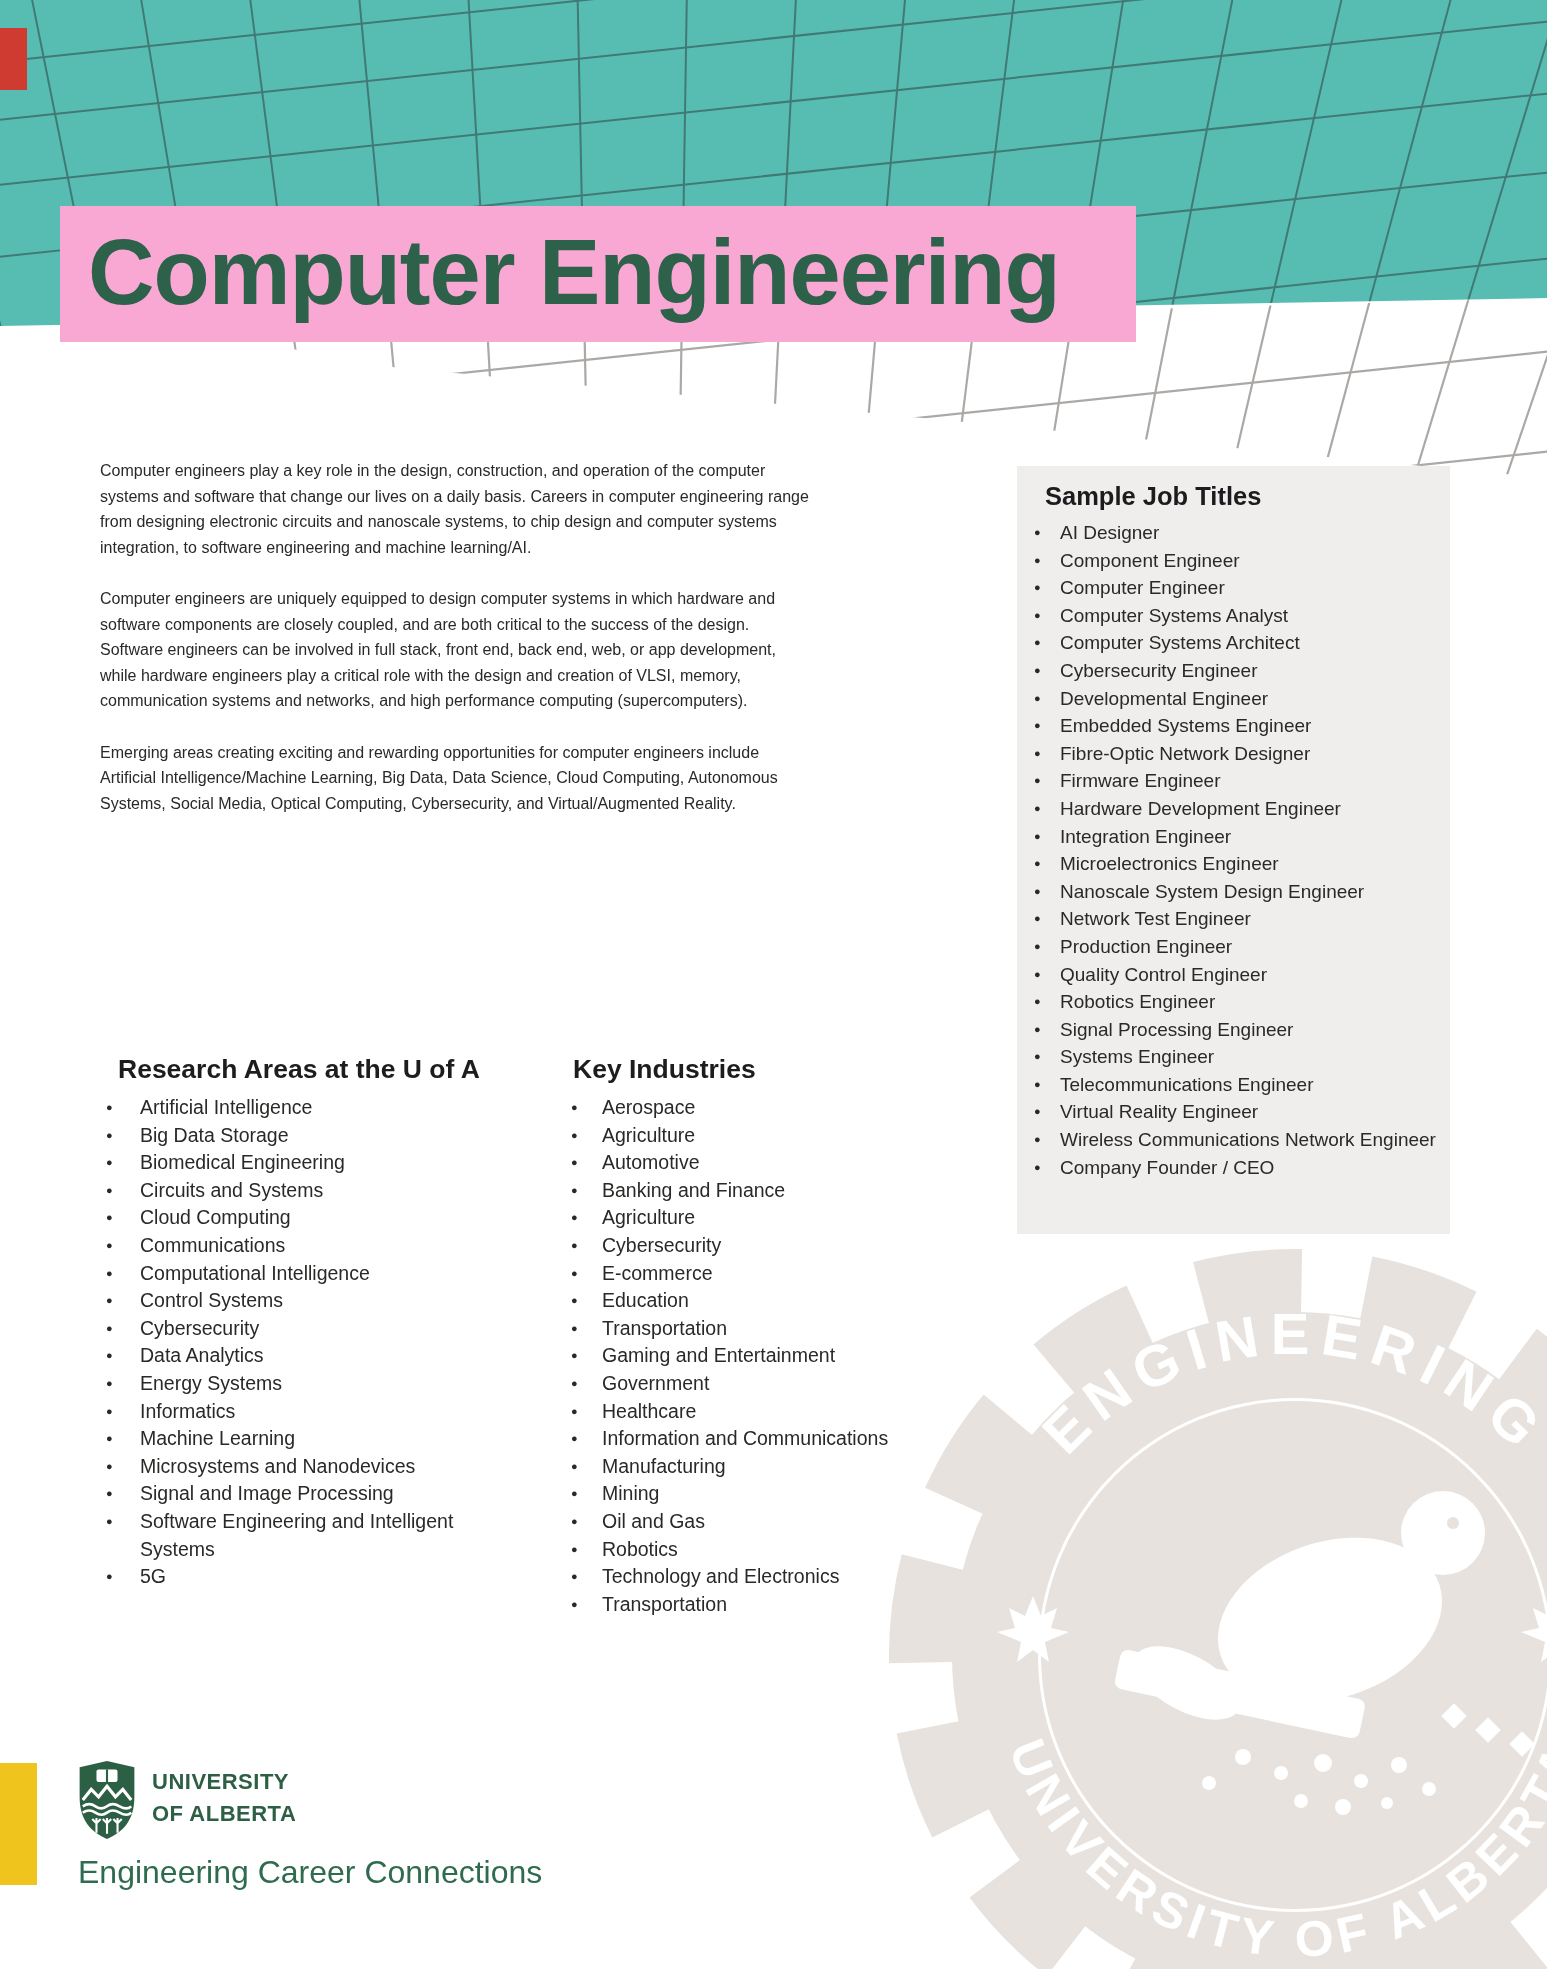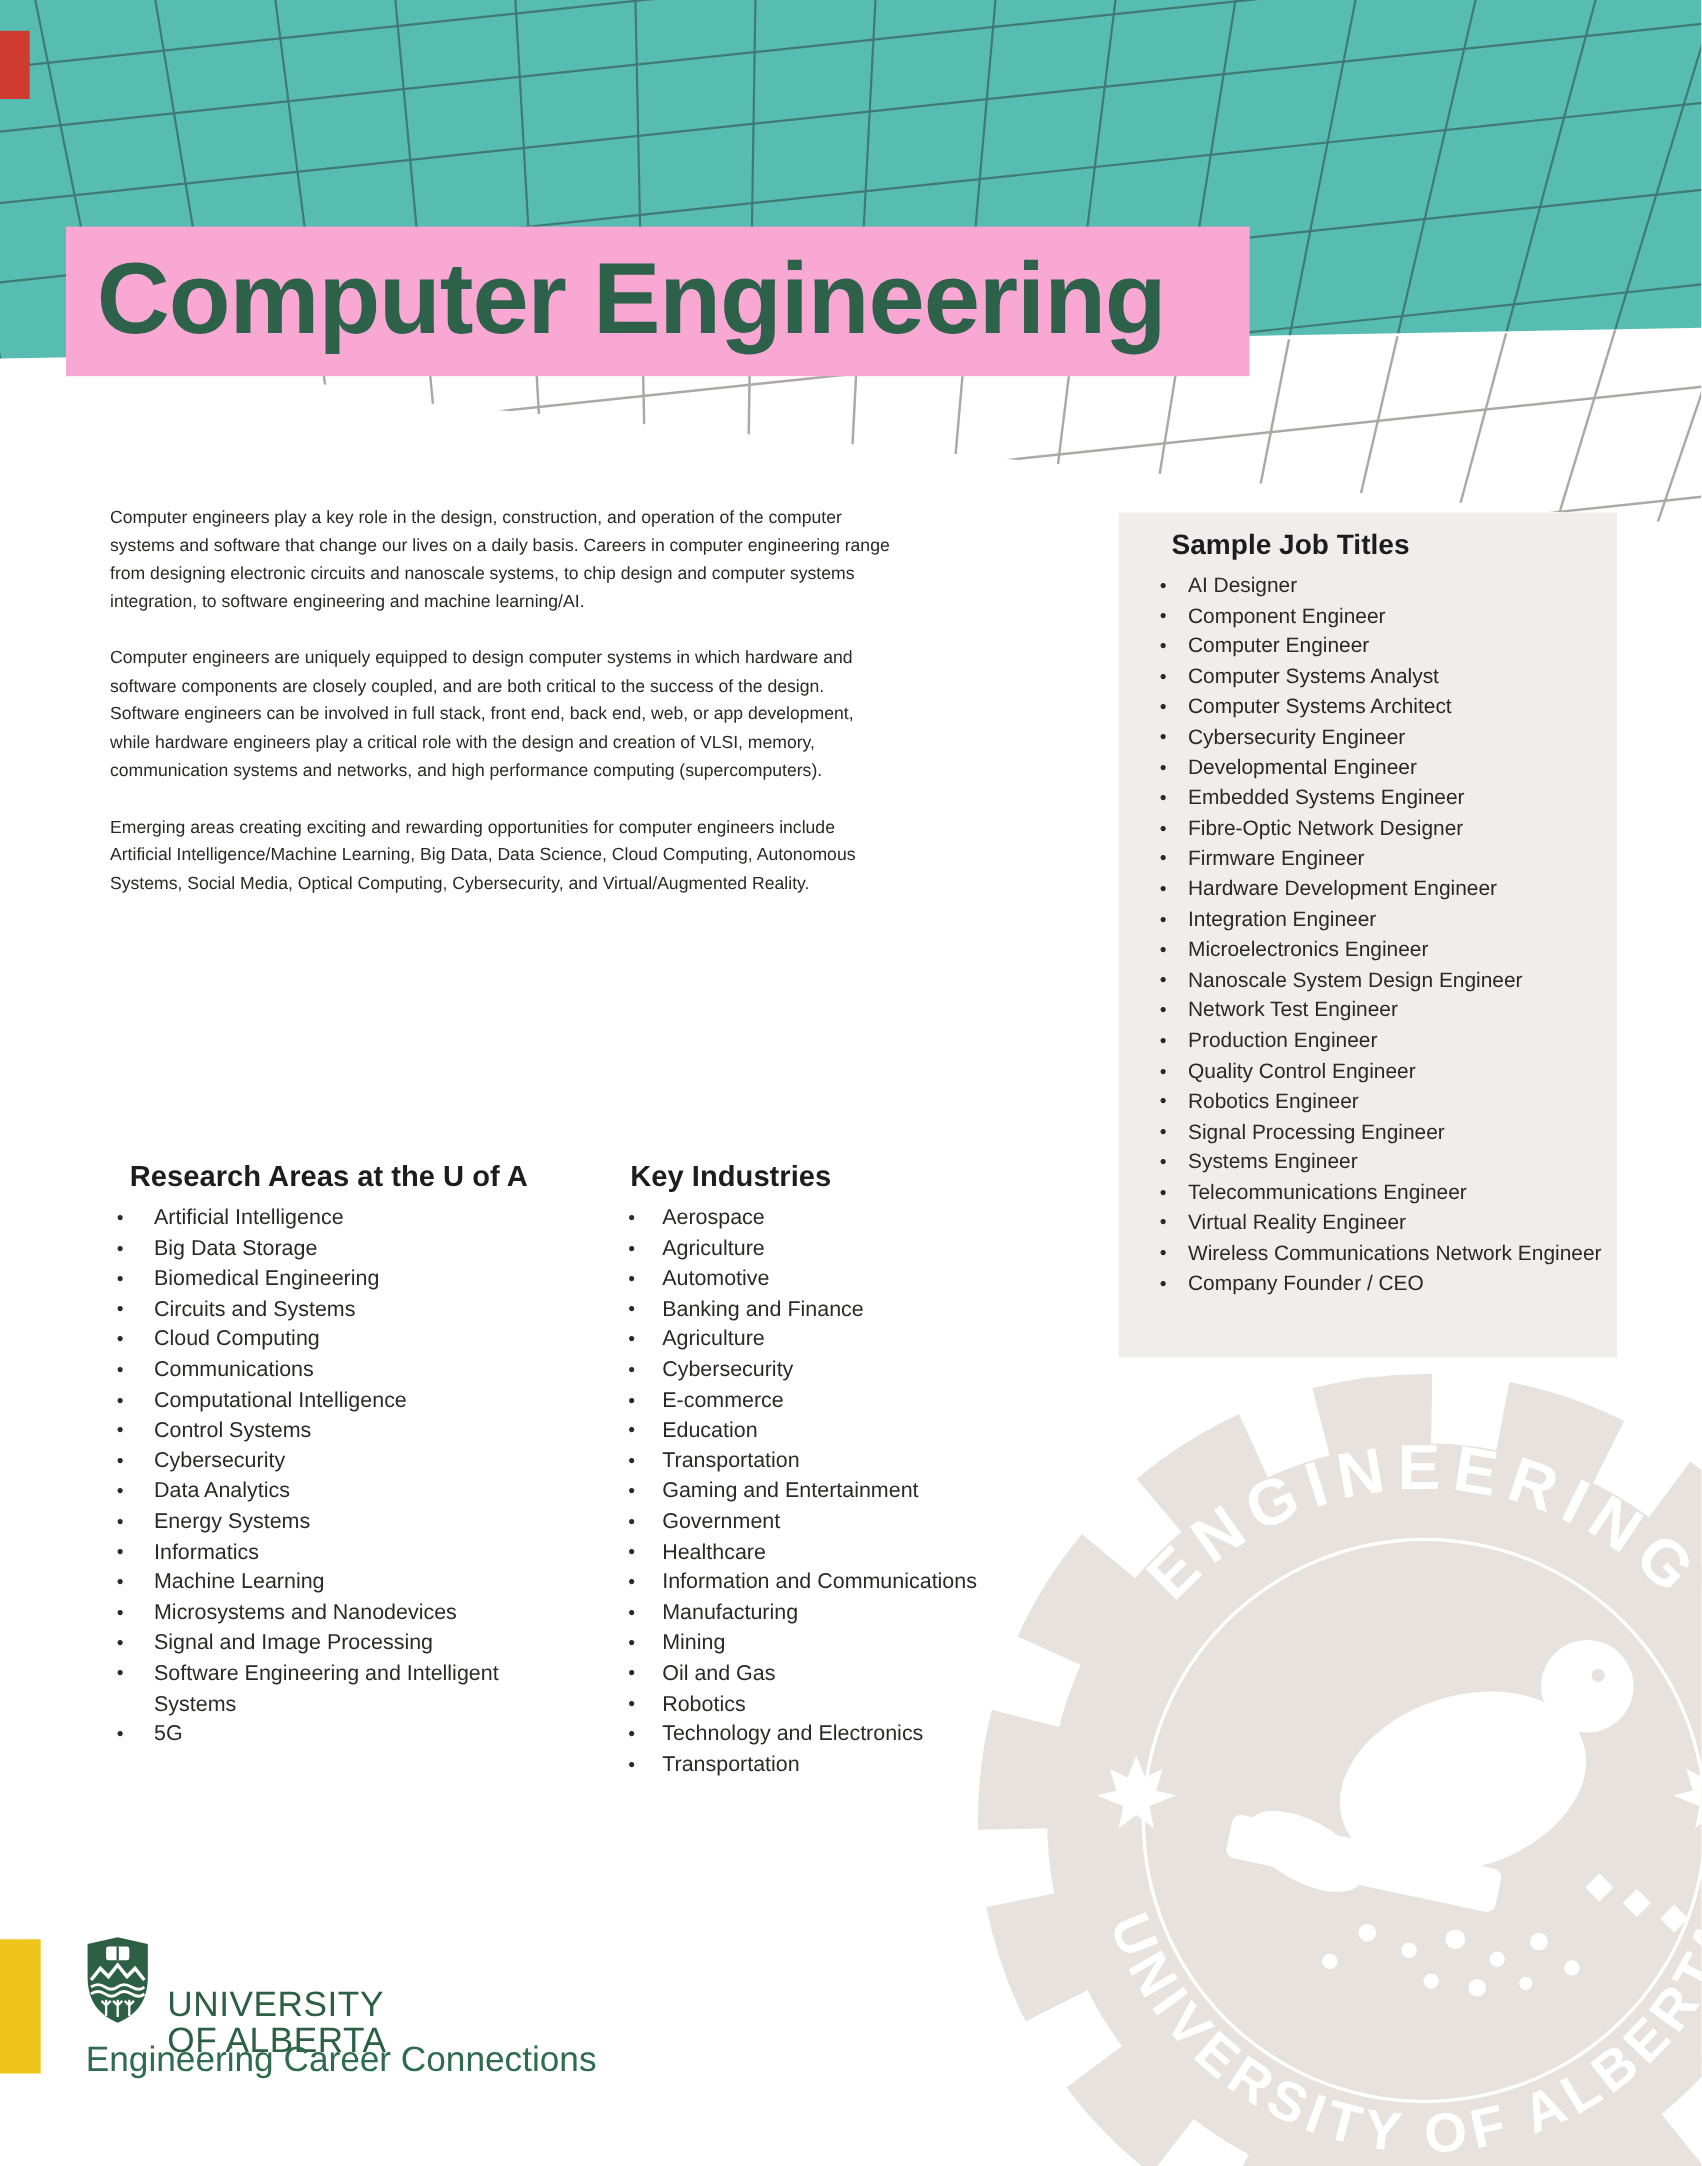--- a/index.html
+++ b/index.html
@@ -41,21 +41,21 @@
   .col-list li .blt{position:absolute;left:6px;top:0;font-size:11px;line-height:27.6px;}
   .col-list.industries li .blt{left:14px;}
 
   
   .wm-svg{position:absolute;left:830px;top:1190px;z-index:0;}
 
   
   .yellow-bar{position:absolute;left:0;top:1763px;width:37px;height:122px;z-index:3;}
   .shield-svg{position:absolute;left:76px;top:1760px;z-index:3;}
   .wordmark{position:absolute;left:152px;top:1766px;z-index:3;
-            font-size:32px;font-weight:normal;line-height:32px;color:#2d5f44;letter-spacing:0.5px;margin-top:40px;}
+            font-size:22px;font-weight:bold;line-height:32px;color:#2d5f44;letter-spacing:0.5px;}
   .ecc{position:absolute;left:78px;top:1854px;z-index:3;font-size:32px;color:#2e6b4f;}
 </style>
 </head>
 <body>
 
 <div class="page">
 
   <svg class="hdr-svg" width="1547" height="520" viewBox="0 0 1547 520">
     <defs>
       <clipPath id="clip-teal">
@@ -140,21 +140,21 @@
   <div class="title-banner" style="background: #f9a8d4;">
     <span class="ttl" style="color: rgb(46, 97, 73);">Computer Engineering</span>
   </div>
 
   <div class="intro">
     <p>Computer engineers play a key role in the design, construction, and operation of the computer systems and software that change our lives on a daily basis. Careers in computer engineering range from designing electronic circuits and nanoscale systems, to chip design and computer systems integration, to software engineering and machine learning/AI.</p>
     <p>Computer engineers are uniquely equipped to design computer systems in which hardware and software components are closely coupled, and are both critical to the success of the design. Software engineers can be involved in full stack, front end, back end, web, or app development, while hardware engineers play a critical role with the design and creation of VLSI, memory, communication systems and networks, and high performance computing (supercomputers).</p>
     <p>Emerging areas creating exciting and rewarding opportunities for computer engineers include Artificial Intelligence/Machine Learning, Big Data, Data Science, Cloud Computing, Autonomous Systems, Social Media, Optical Computing, Cybersecurity, and Virtual/Augmented Reality.</p>
   </div>
 
-  <aside class="jobs-box" style="background: rgb(239, 238, 237); padding-left: 20px;">
+  <aside class="jobs-box" style="background: rgb(239, 238, 237);">
     <h2>Sample Job Titles</h2>
     <ul class="blist">
         <li><span class="blt">●</span><span>AI Designer</span></li>
         <li><span class="blt">●</span><span>Component Engineer</span></li>
         <li><span class="blt">●</span><span>Computer Engineer</span></li>
         <li><span class="blt">●</span><span>Computer Systems Analyst</span></li>
         <li><span class="blt">●</span><span>Computer Systems Architect</span></li>
         <li><span class="blt">●</span><span>Cybersecurity Engineer</span></li>
         <li><span class="blt">●</span><span>Developmental Engineer</span></li>
         <li><span class="blt">●</span><span>Embedded Systems Engineer</span></li>

